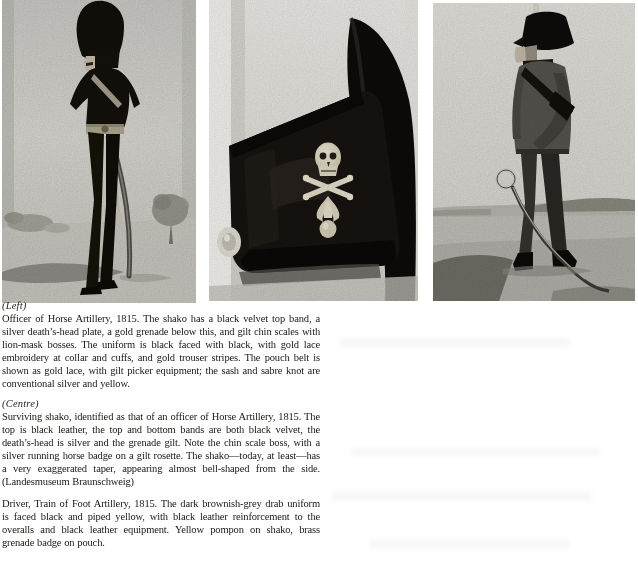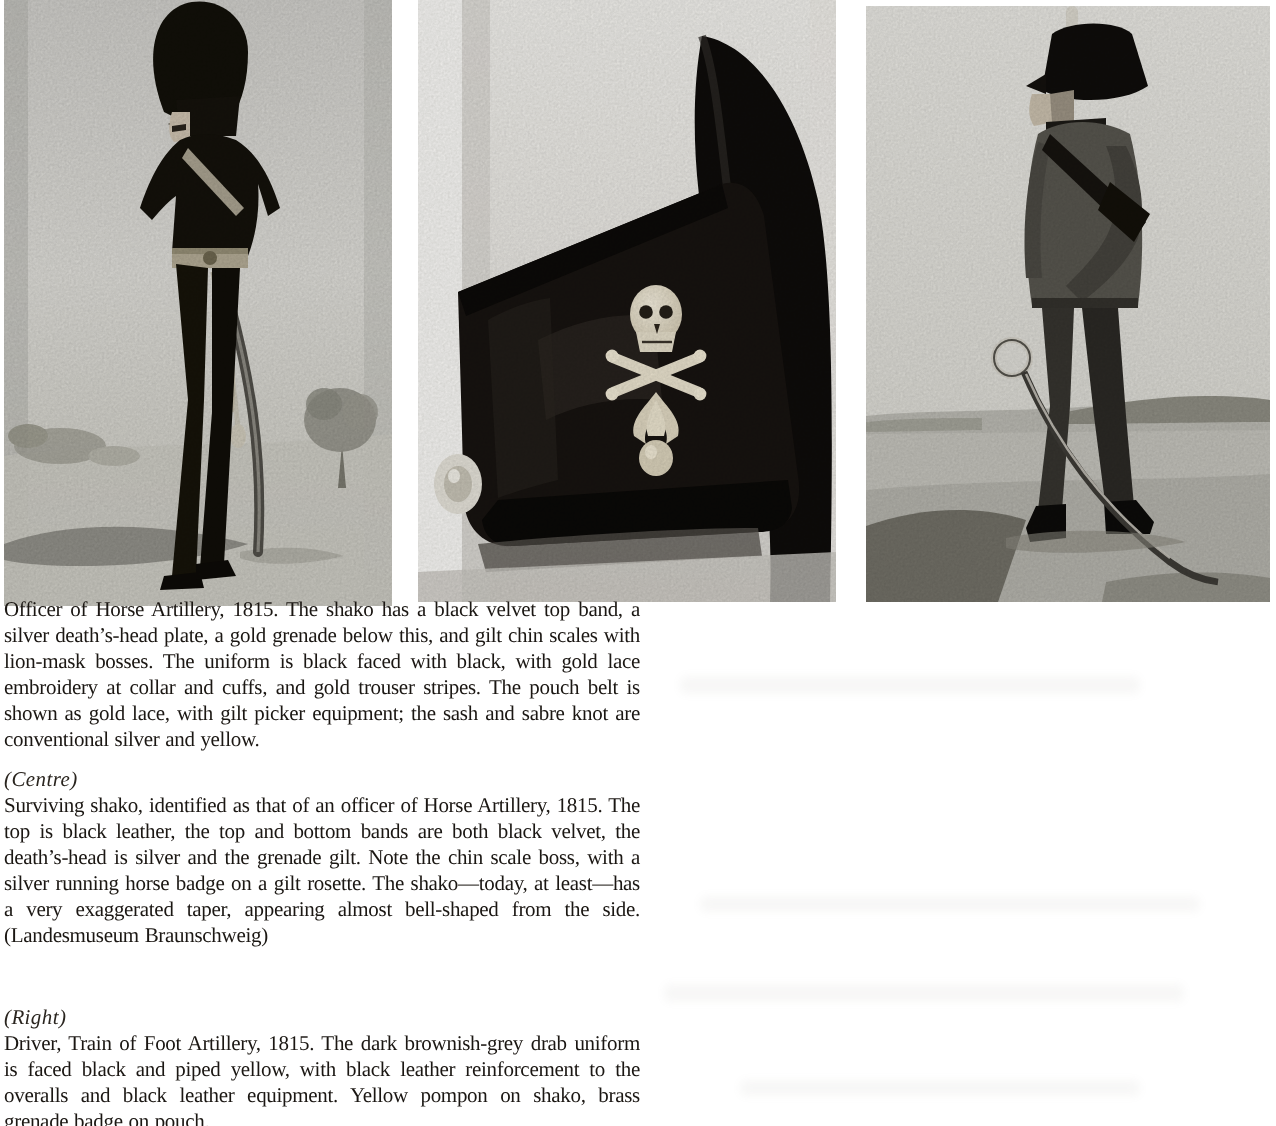--- a/index.html
+++ b/index.html
@@ -20,21 +20,21 @@
   .cap-section{margin:0 0 8px 0;}
   .cap-section.last{margin-bottom:0;}
   .cap-label{
     font-style:italic;font-size:10.5px;line-height:12px;
     letter-spacing:.2px;margin:0 0 1px 0;color:#2a251f;
   }
   .cap-text{
     font-weight:normal;font-size:10.5px;line-height:12.9px;
     text-align:justify;margin:0;letter-spacing:-.15px;word-spacing:.4px;
   }
-  #sec-centre{margin-bottom:28px;}
+  #sec-centre{margin-bottom:9px;}
   
   .ghost{
     position:absolute;background:#9a968e;border-radius:3px;
     filter:blur(2px);opacity:.07;pointer-events:none;
   }
   .g1{left:340px;top:338px;width:230px;height:9px;}
   .g2{left:350px;top:448px;width:250px;height:8px;}
   .g3{left:332px;top:492px;width:260px;height:9px;}
   .g4{left:370px;top:540px;width:200px;height:8px;}
 </style>
@@ -254,28 +254,28 @@
       </g>
 
       <path d="M70,266 C100,260 140,262 160,268 C130,274 90,275 70,271 Z" fill="#8a897f" opacity="0.6"></path>
     </g>
     <rect width="202" height="298" filter="url(#grainR)" opacity="0.13"></rect>
   </svg>
 </div>
 
 <div class="captions">
   <div class="cap-section" id="sec-left">
+    <p class="cap-label">(Left)</p>
     <p class="cap-text">Officer of Horse Artillery, 1815. The shako has a black velvet top band, a silver death’s-head plate, a gold grenade below this, and gilt chin scales with lion-mask bosses. The uniform is black faced with black, with gold lace embroidery at collar and cuffs, and gold trouser stripes. The pouch belt is shown as gold lace, with gilt picker equipment; the sash and sabre knot are conventional silver and yellow.</p>
   </div>
   <div class="cap-section" id="sec-centre">
     <p class="cap-label">(Centre)</p>
     <p class="cap-text">Surviving shako, identified as that of an officer of Horse Artillery, 1815. The top is black leather, the top and bottom bands are both black velvet, the death’s-head is silver and the grenade gilt. Note the chin scale boss, with a silver running horse badge on a gilt rosette. The shako—today, at least—has a very exaggerated taper, appearing almost bell-shaped from the side. (Landesmuseum Braunschweig)</p>
   </div>
   <div class="cap-section last" id="sec-right">
-    <p class="cap-label">(Right)</p>
     <p class="cap-text">Driver, Train of Foot Artillery, 1815. The dark brownish-grey drab uniform is faced black and piped yellow, with black leather reinforcement to the overalls and black leather equipment. Yellow pompon on shako, brass grenade badge on pouch.</p>
   </div>
 </div>
 
 <div class="ghost g1"></div>
 <div class="ghost g2"></div>
 <div class="ghost g3"></div>
 <div class="ghost g4"></div>
 
 </body></html>

